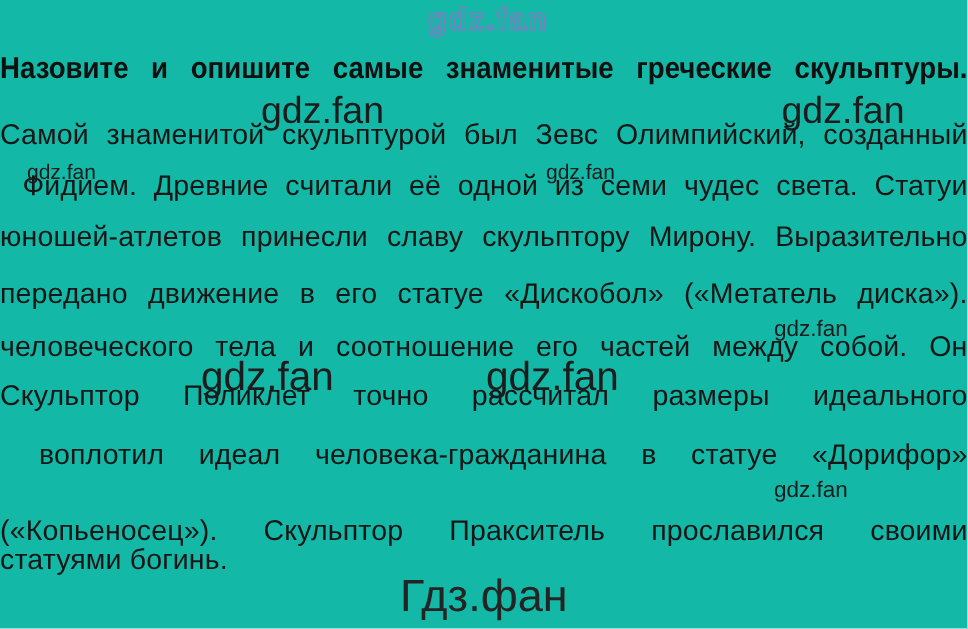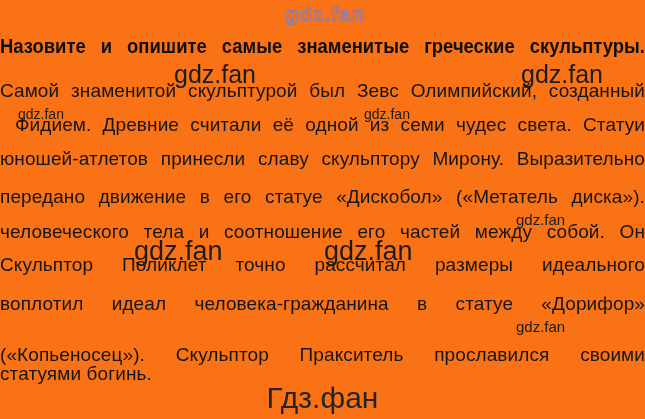--- a/index.html
+++ b/index.html
@@ -1,20 +1,20 @@
 <!DOCTYPE html>
 <html><head>
 <meta charset="utf-8">
 <style>
   html, body { margin: 0; padding: 0; background: #ffffff; }
   .page {
     position: relative;
     width: 645px;
     height: 419px;
-    background: #f97316;
+    background: #14b8a6;
     overflow: hidden;
     font-family: "Liberation Sans", sans-serif;
     color: #141414;
   }
 
   
   .heading {
     position: absolute;
     top: 34px;
     left: 0;
@@ -43,21 +43,21 @@
     text-align: justify;
     text-align-last: justify;
     letter-spacing: 0.1px;
   }
   .bline:nth-child(1) { top: 79px; }
   .bline:nth-child(2) { top: 113px; padding-left: 15px; }
   .bline:nth-child(3) { top: 147px; }
   .bline:nth-child(4) { top: 185px; }
   .bline:nth-child(5) { top: 220px; }
   .bline:nth-child(6) { top: 253px; }
-  .bline:nth-child(7) { top: 292px; }
+  .bline:nth-child(7) { top: 292px; margin-left: 26px; }
   .bline:nth-child(8) { top: 327px; margin-top: 16px; }
   .bline:nth-child(9) { top: 362px; text-align-last: left; }
 
   
   .wm {
     position: absolute;
     font-family: "Liberation Sans", sans-serif;
     color: #1c1c1c;
     line-height: 1;
     white-space: nowrap;

